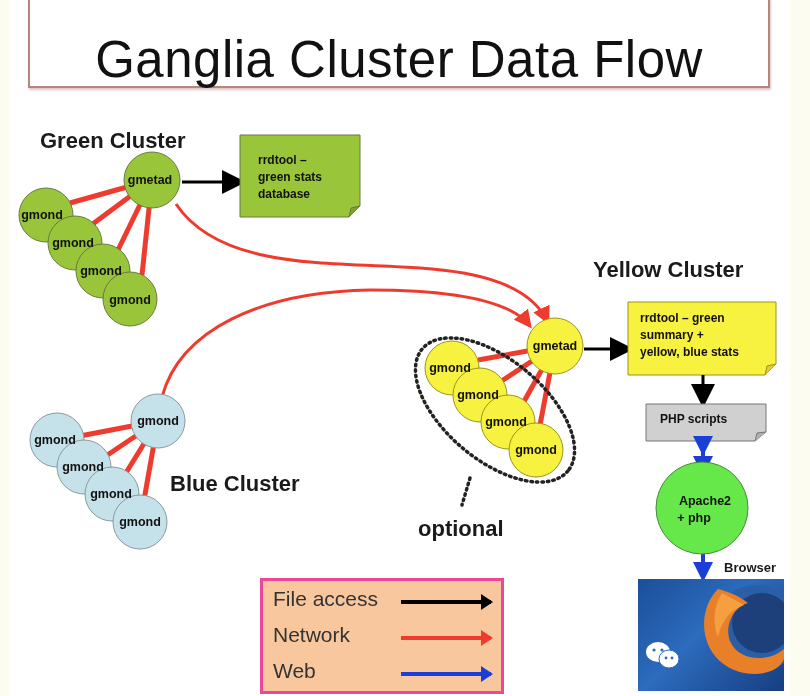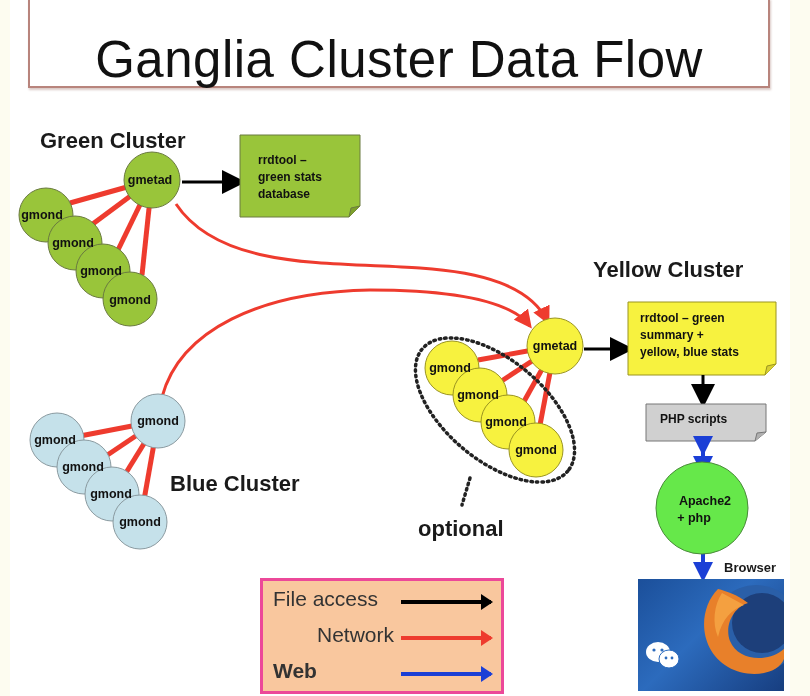--- a/index.html
+++ b/index.html
@@ -160,22 +160,22 @@
     <circle cx="27" cy="18" r="1.4" fill="#2c6bbd"></circle>
   </svg>
 </div>
 
 <div class="legend">
   <div class="legend-row" style="top:6px;">
     <span>File access</span>
   </div>
   <div class="legend-arrow" style="top:19px; background:#000; color:#000;"></div>
 
-  <div class="legend-row" style="top:42px;margin-left:44px;">
+  <div class="legend-row" style="top:42px;">
     <span>Network</span>
   </div>
   <div class="legend-arrow" style="top:55px; background:#ee3b2e; color:#ee3b2e;"></div>
 
-  <div class="legend-row" style="top:78px;font-weight:bold;">
+  <div class="legend-row" style="top:78px;">
     <span>Web</span>
   </div>
   <div class="legend-arrow" style="top:91px; background:#1b3fd6; color:#1b3fd6;"></div>
 </div>
 
 </body></html>

